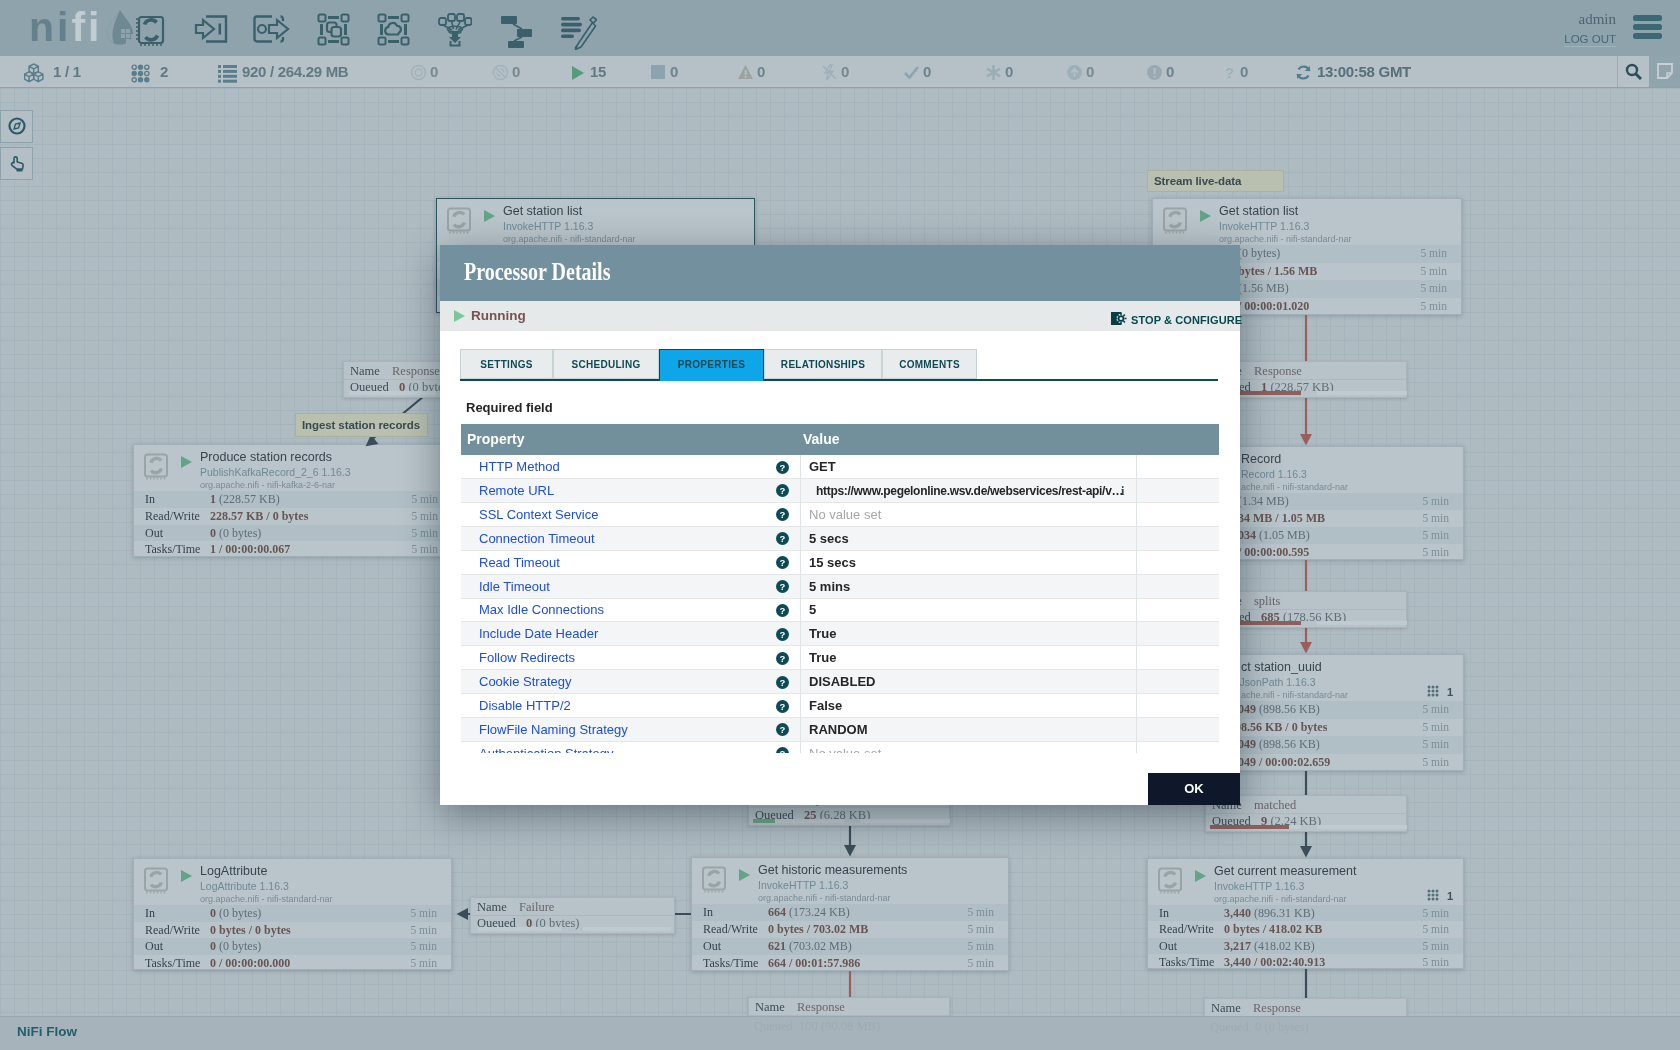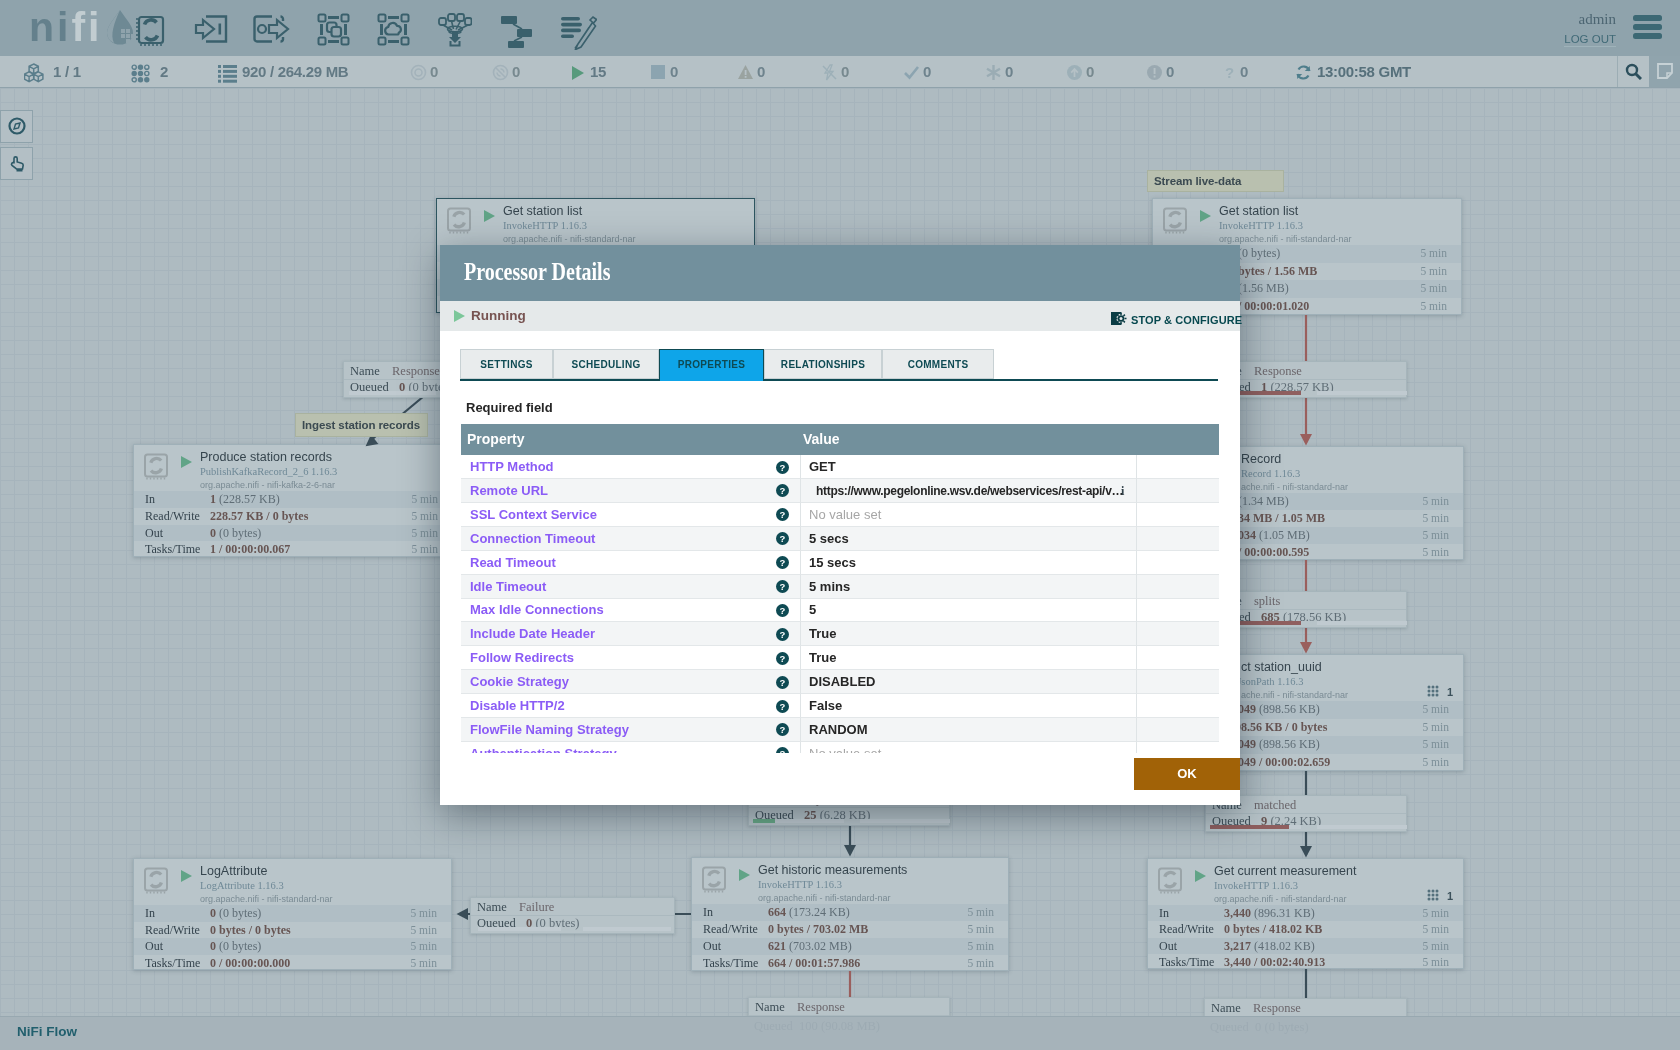--- a/index.html
+++ b/index.html
@@ -28,21 +28,21 @@
 
 #canvas { filter:blur(0.4px); position:absolute; left:0; top:88px; width:1680px; height:928px;
   background-image:linear-gradient(to right,#a6b4bc 1px,transparent 1px),linear-gradient(to bottom,#a6b4bc 1px,transparent 1px);
   background-size:14px 14px; background-position:0 0; }
 .navbtn { position:absolute; left:0; width:33px; height:33px; background:#b3bfc5; border:1px solid #8ea2ab; }
 
 .proc { position:absolute; width:318px; background:#b9c5ca; border:1px solid #9fb0b8; box-shadow:0 1px 4px rgba(40,60,70,0.25); }
 .proc .picon { position:absolute; left:9px; top:8px; }
 .proc .pplay { position:absolute; left:47px; top:11px; width:0; height:0; border-left:11px solid #61a487; border-top:6.5px solid transparent; border-bottom:6.5px solid transparent; }
 .proc .ptitle { position:absolute; left:66px; top:5px; font-size:12.5px; color:#36454e; }
-.proc .ptype { position:absolute; left:66px; top:21px; font-size:10.5px; color:#6f8997;font-family:Liberation Serif, serif; }
+.proc .ptype { position:absolute; left:66px; top:21px; font-size:10.5px; color:#6f8997; }
 .proc .pbundle { position:absolute; left:66px; top:35px; font-size:9px; color:#7a8b94; }
 .proc .prows { position:absolute; left:0; top:46px; right:0; }
 .proc .prow { position:relative; height:17px; line-height:17px; font-size:12px; color:#34434d; font-family:"Liberation Serif",serif; }
 .proc .prow.odd { background:#b0bec5; }
 .proc .prow .pl { position:absolute; left:11px; }
 .proc .prow .pv { position:absolute; left:76px; color:#5f6d76; }
 .proc .prow .pv b { color:#675553; }
 .proc .prow .pm { position:absolute; right:14px; color:#7c8f98; font-size:11.5px; }
 .badge { position:absolute; right:10px; top:31px; font-size:11px; font-weight:bold; color:#3d525c; }
 
@@ -78,25 +78,25 @@
 
 #ptable { position:absolute; left:21px; top:179px; width:758px; height:329px; overflow:hidden; }
 #pthead { position:absolute; left:0; top:0; right:0; height:31px; background:#72909c; color:#fff; font-size:14px; font-weight:bold; line-height:30px;padding-left:18px; }
 #pthead .h1 { position:absolute; left:6px; }
 #pthead .h2 { position:absolute; left:342px; }
 .trow { position:absolute; left:0; right:0; height:24px; line-height:24px; font-size:13px; }
 .trow.alt { background:#f3f5f6; }
 .trow .b1 { position:absolute; left:0; top:0; bottom:0; width:339px; border-bottom:1px solid #e3e7e9; }
 .trow .b2 { position:absolute; left:339px; top:0; bottom:0; width:336px; border-left:1px solid #dfe4e6; border-bottom:1px solid #e3e7e9; }
 .trow .b3 { position:absolute; left:675px; top:0; bottom:0; right:0; border-left:1px solid #dfe4e6; border-bottom:1px solid #e3e7e9; }
-.trow .pn { position:absolute; left:9px; font-weight:bold; color:#8b5cf6; }
+.trow .pn { position:absolute; left:18px; font-weight:normal; color:#1d4ed8; }
 .trow .q { position:absolute; left:315px; top:5.5px; width:13px; height:13px; border-radius:7px; background:#0e4a53; color:#fff; font-size:9.5px; font-weight:bold; text-align:center; line-height:13.5px; }
 .trow .val { position:absolute; left:348px; font-weight:bold; color:#262626; }
 .trow .nvs { position:absolute; left:348px; color:#a6a6a6; }
-#okbtn { position:absolute; right:0; bottom:15px; width:106px; height:32px; background:#a16207; color:#fff; font-size:13px; font-weight:bold; text-align:center; line-height:32px; }
+#okbtn { position:absolute; right:0; bottom:0; width:92px; height:32px; background:#0f172a; color:#fff; font-size:13px; font-weight:bold; text-align:center; line-height:32px; }
 svg { display:block; }
 </style>
 </head>
 <body>
 <div id="page">
   <div id="canvas">
     <div class="proc" style="left:436px; top:110px; width:319px; height:115px; border:1.5px solid #2d5560;">
         <div class="picon">
           <svg width="26" height="28" viewBox="0 0 26 28" style="">
             <rect x="2" y="1.5" width="22" height="22" rx="2.5" fill="none" stroke="#9aa4a8" stroke-width="2"></rect>
@@ -799,21 +799,21 @@
               <g stroke="#0b3d45" stroke-width="1.5">
                 <path d="M10 2 v2 M10 11 v2 M4.5 7.5 h2 M13.5 7.5 h2 M6.1 3.6 l1.4 1.4 M12.5 10 l1.4 1.4 M13.9 3.6 l-1.4 1.4 M7.5 10 l-1.4 1.4"></path>
               </g>
               <circle cx="10" cy="7.5" r="1.5" fill="#e5e9ea"></circle>
             </svg></span>STOP &amp; CONFIGURE</div>
     </div>
     <div class="tab" style="left:20px; width:93px;">SETTINGS</div>
     <div class="tab" style="left:113px; width:106px;">SCHEDULING</div>
     <div class="tab active" style="left:219px; width:105px;">PROPERTIES</div>
     <div class="tab" style="left:324px; width:118px;">RELATIONSHIPS</div>
-    <div class="tab" style="left:442px; width:112px;">COMMENTS</div>
+    <div class="tab" style="left:442px; width:95px;">COMMENTS</div>
     <div id="tabline"></div>
     <div id="reqfield">Required field</div>
     <div id="ptable">
       <div id="pthead">
           <span class="h1">Property</span>
           <span class="h2">Value</span>
         </div>
       <div class="trow" style="top:31.0px;">
           <div class="b1"></div>
           <div class="b2"></div>

